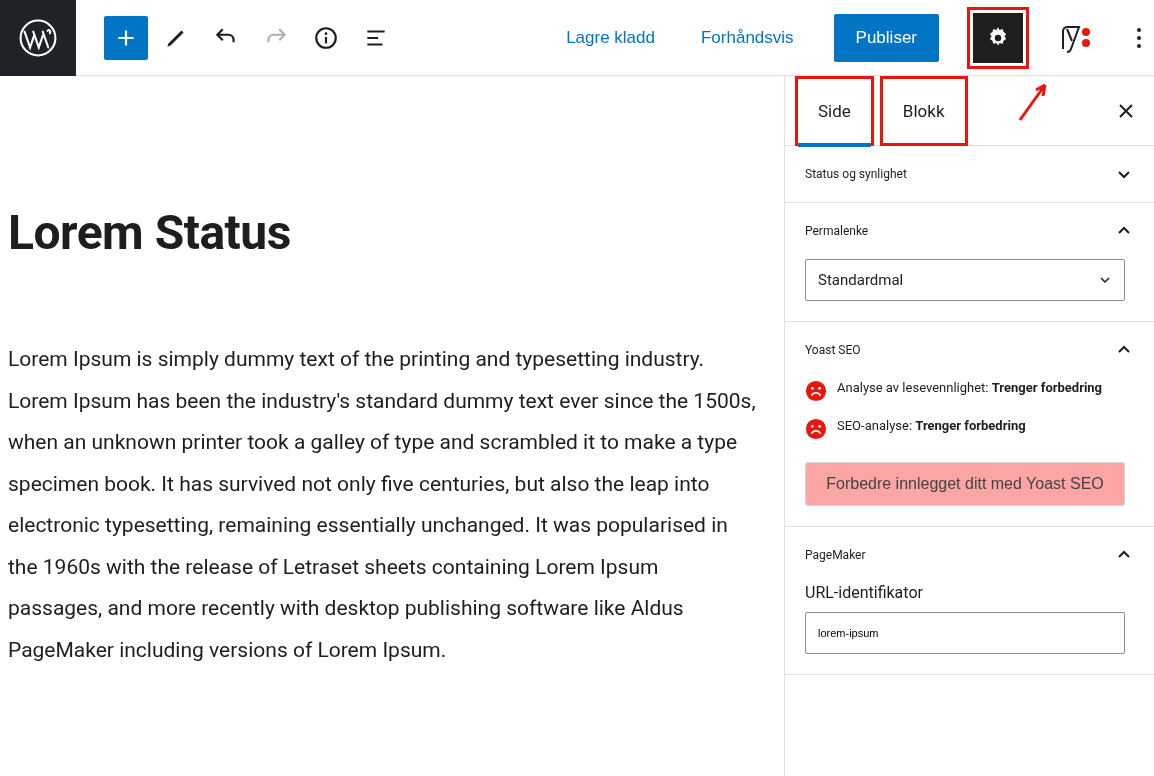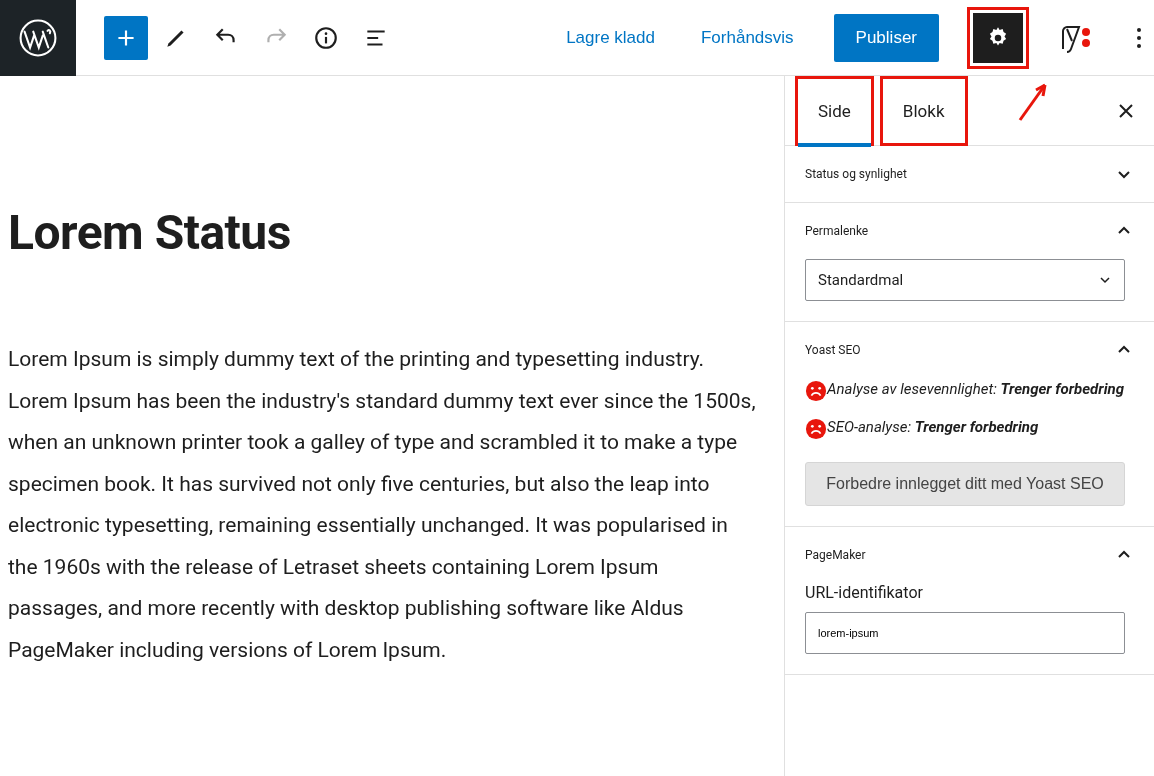--- a/index.html
+++ b/index.html
@@ -32,24 +32,24 @@
     .tabs { display: flex; align-items: center; border-bottom: 1px solid #e0e0e0; padding: 0 10px; height: 70px; position: relative; }
     .tab { padding: 22px 20px; font-size: 17px; cursor: pointer; border: 3px solid transparent; margin-right: 6px; position: relative; }
     .tab.highlight-red { border: 3px solid #e8160c; }
     .tab.active::after { content: ''; position: absolute; bottom: -4px; left: 0; right: 0; height: 4px; background: #0075c4; }
     .close-tabs { margin-left: auto; width: 36px; height: 36px; display: flex; align-items: center; justify-content: center; cursor: pointer; font-size: 22px; }
     
     .panel { border-bottom: 1px solid #e0e0e0; }
     .panel-header { display: flex; align-items: center; justify-content: space-between; padding: 18px 20px; cursor: pointer; font-size: 12px; gap: 28px; }
     .panel-body { padding: 0 29px 20px 20px; }
     .select-field { width: 100%; height: 42px; border: 1px solid #8c8f94; border-radius: 2px; padding: 0 12px; font-size: 15px; background: white; display: flex; align-items: center; justify-content: space-between; cursor: pointer; }
-    .yoast-row { display: flex; align-items: flex-start; margin-bottom: 14px; font-size: 15px; line-height: 1.5; font-style: italic; }
+    .yoast-row { display: flex; align-items: flex-start; gap: 10px; margin-bottom: 14px; font-size: 13px; line-height: 1.5; }
     .frown-icon { width: 22px; height: 22px; flex-shrink: 0; margin-top: 2px; }
     .yoast-strong { font-weight: 700; }
-    .yoast-improve-btn { width: 100%; padding: 12px 14px; background: #e5e5e5; border: 1px solid #d5d5d5; border-radius: 3px; font-size: 16px; color: #444; cursor: pointer; text-align: center; margin-top: 8px; }
+    .yoast-improve-btn { width: 100%; padding: 12px 14px; background: #fca5a5; border: 1px solid #d5d5d5; border-radius: 3px; font-size: 16px; color: #444; cursor: pointer; text-align: center; margin-top: 8px; }
     .field-label { font-size: 16px; margin-bottom: 10px; }
     .text-input { width: 100%; height: 42px; border: 1px solid #8c8f94; border-radius: 2px; padding: 0 12px; font-size: 11px; }
     
     svg { display: block; }
   </style>
 </head>
 <body>
 
 <div class="topbar">
   <div class="wp-logo">

